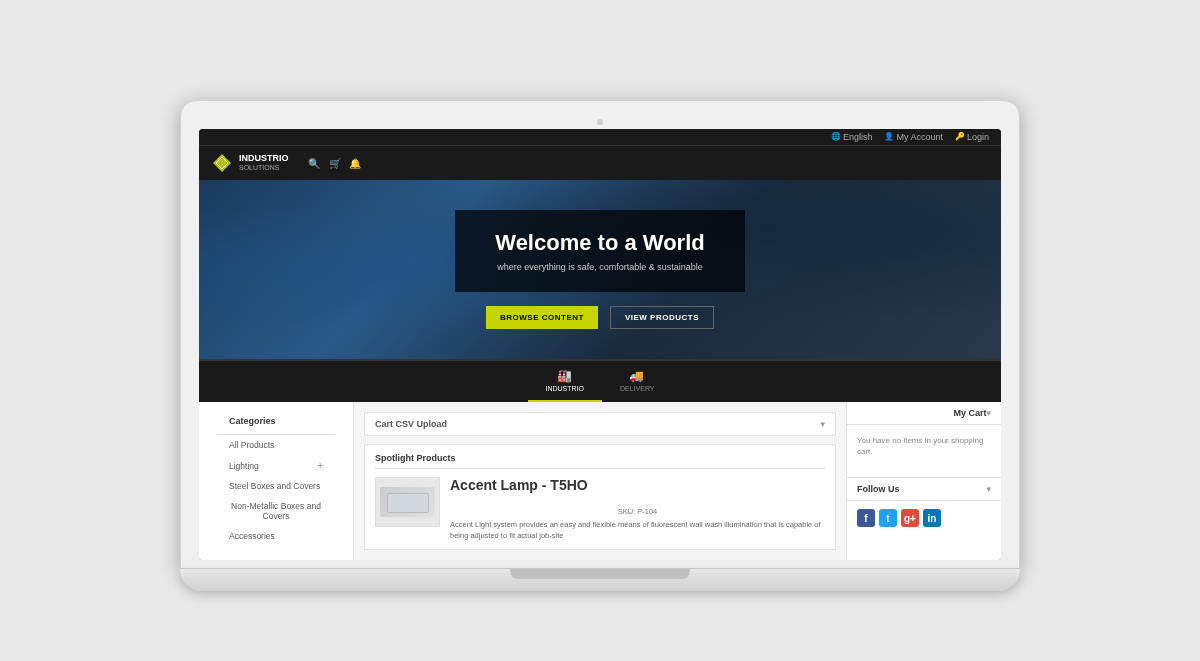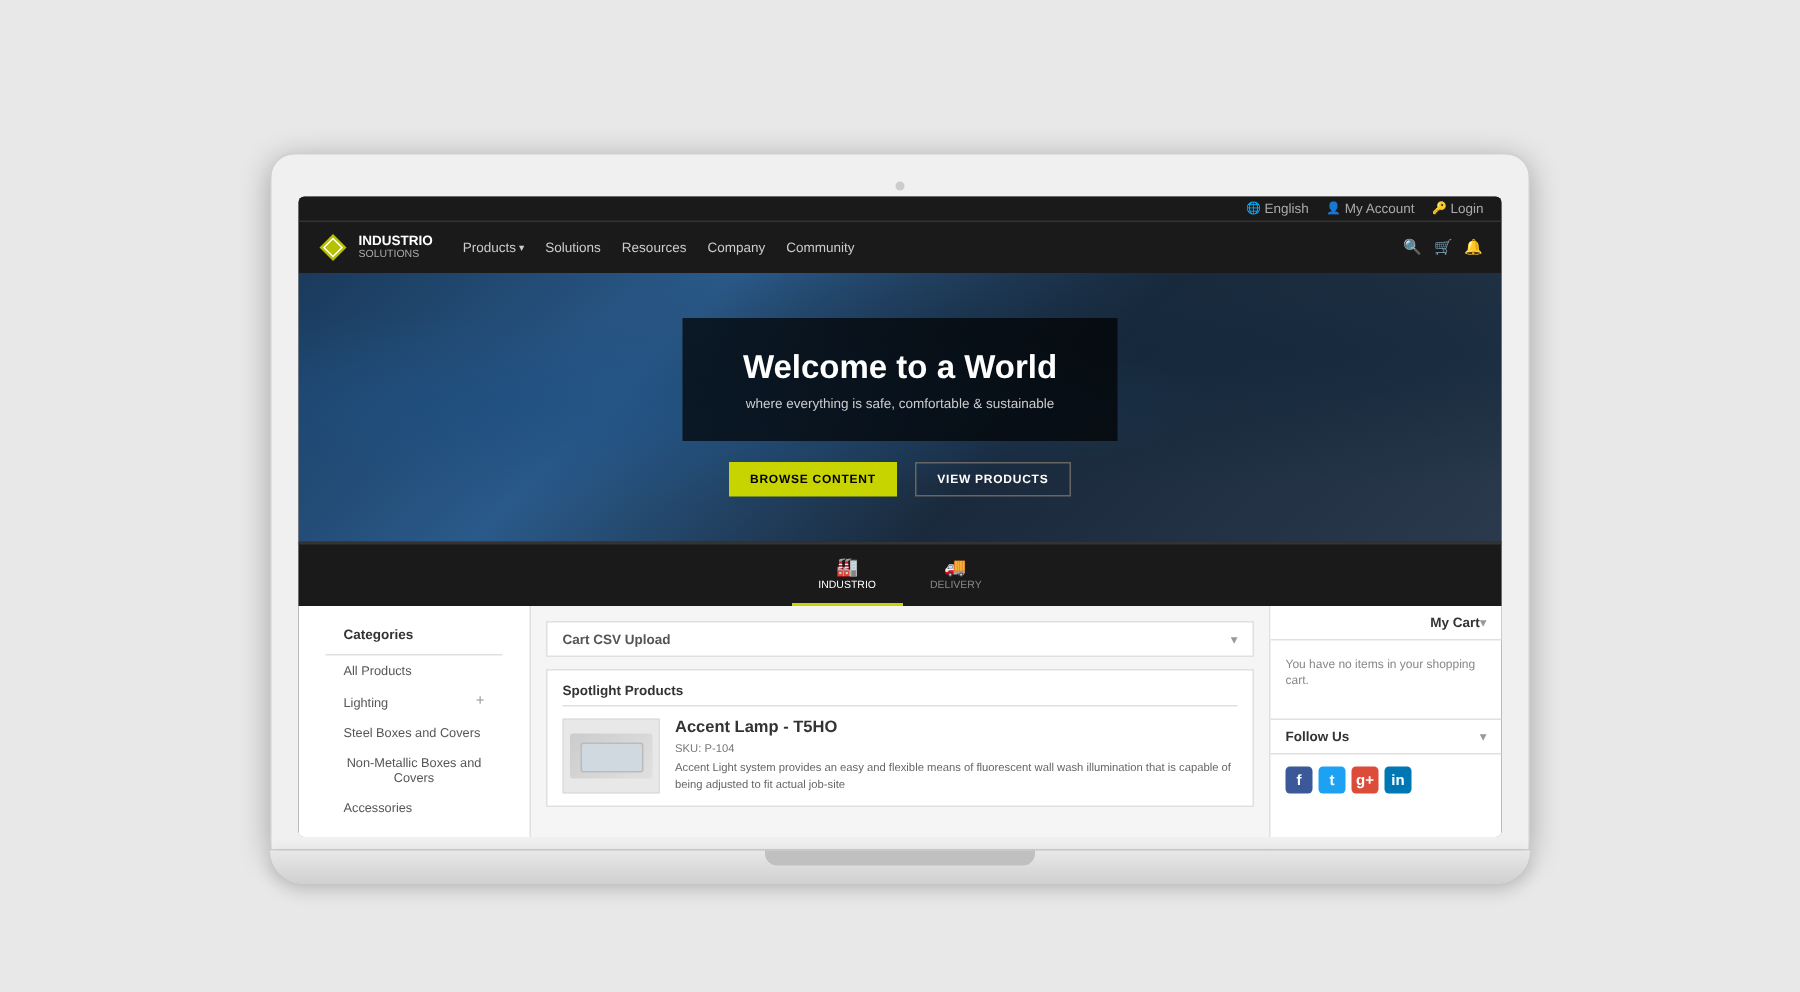--- a/index.html
+++ b/index.html
@@ -304,22 +304,22 @@
       content: '';
       display: block;
       width: 40px;
       height: 18px;
       background: #d0d8e0;
       border-radius: 2px;
       margin: 6px auto 0;
       border: 1px solid #bbb;
     }
     .product-info { flex: 1; }
-    .product-name { font-size: 11px; font-weight: bold; color: #333; margin-bottom: 3px; }
-    .product-sku { font-size: 7.5px; color: #777; margin-bottom: 4px; }
+    .product-name { font-size: 14px; font-weight: bold; color: #333; margin-bottom: 14px; }
+    .product-sku { font-size: 7.5px; color: #777; margin-bottom: 4px; text-align: center; }
     .product-desc { font-size: 7.5px; color: #666; line-height: 1.4; }
 
     
     .right-sidebar {
       width: 155px;
       min-width: 155px;
       background: white;
       border-left: 1px solid #e0e0e0;
       padding: 0;
     }
@@ -408,30 +408,20 @@
           <div class="logo-area">
             <svg class="logo-diamond" viewBox="0 0 22 22">
               <polygon points="11,2 20,11 11,20 2,11" fill="#c8d400" opacity="0.9"></polygon>
               <polygon points="11,5 17,11 11,17 5,11" fill="none" stroke="white" stroke-width="1"></polygon>
             </svg>
             <div class="logo-text">
               <div>INDUSTRIO</div>
               <div class="sub">SOLUTIONS</div>
             </div>
           </div>
-          <div class="nav-links">
-            <span class="nav-link">
-              <span>Products</span>
-              <span class="chevron">▾</span>
-            </span>
-            <span class="nav-link">Solutions</span>
-            <span class="nav-link">Resources</span>
-            <span class="nav-link">Company</span>
-            <span class="nav-link">Community</span>
-          </div>
           <div class="nav-icons">
             <span>🔍</span>
             <span>🛒</span>
             <span>🔔</span>
           </div>
         </div>
 
         <div class="hero">
           <div class="hero-bg"></div>
           <div class="hero-text-overlay">

